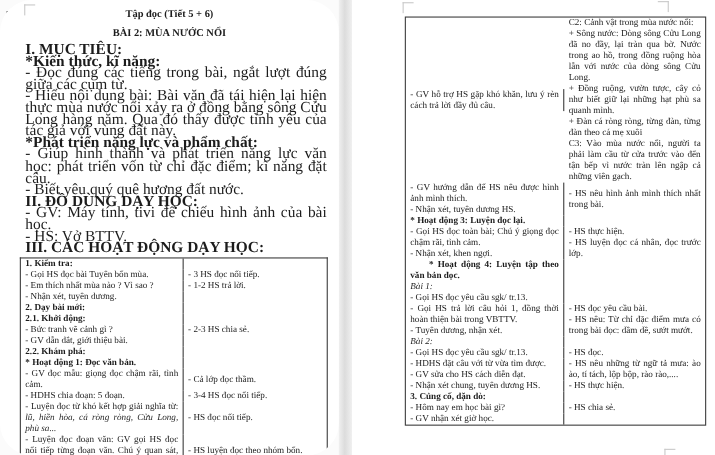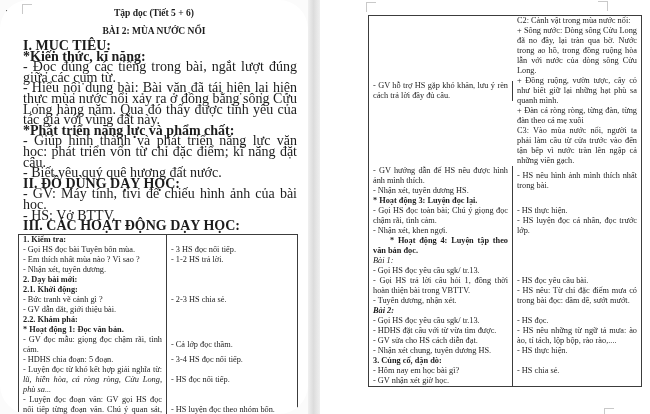--- a/index.html
+++ b/index.html
@@ -234,21 +234,21 @@
             <div class="line"><span>- Gọi HS trả lời câu hỏi 1, đồng thời hoàn thiện bài trong VBTTV.</span></div>
             <div class="line"><span>- Tuyên dương, nhận xét.</span></div>
           </div>
           <div class="cell hs">
             <div class="line"><span>- HS đọc yêu cầu bài.</span></div>
             <div class="line"><span>- HS nêu: Từ chỉ đặc điểm mưa có trong bài đọc: dầm dề, sướt mướt.</span></div>
           </div>
         </div>
         <div class="trow">
           <div class="cell gv">
-            <div class="line"><span style="font-style: italic; font-weight: bold;">Bài 2:</span></div>
+            <div class="line"><span style="font-style: italic;">Bài 2:</span></div>
           </div>
           <div class="cell hs"></div>
         </div>
         <div class="trow">
           <div class="cell gv">
             <div class="line"><span>- Gọi HS đọc yêu cầu sgk/ tr.13.</span></div>
           </div>
           <div class="cell hs">
             <div class="line"><span>- HS đọc.</span></div>
           </div>

